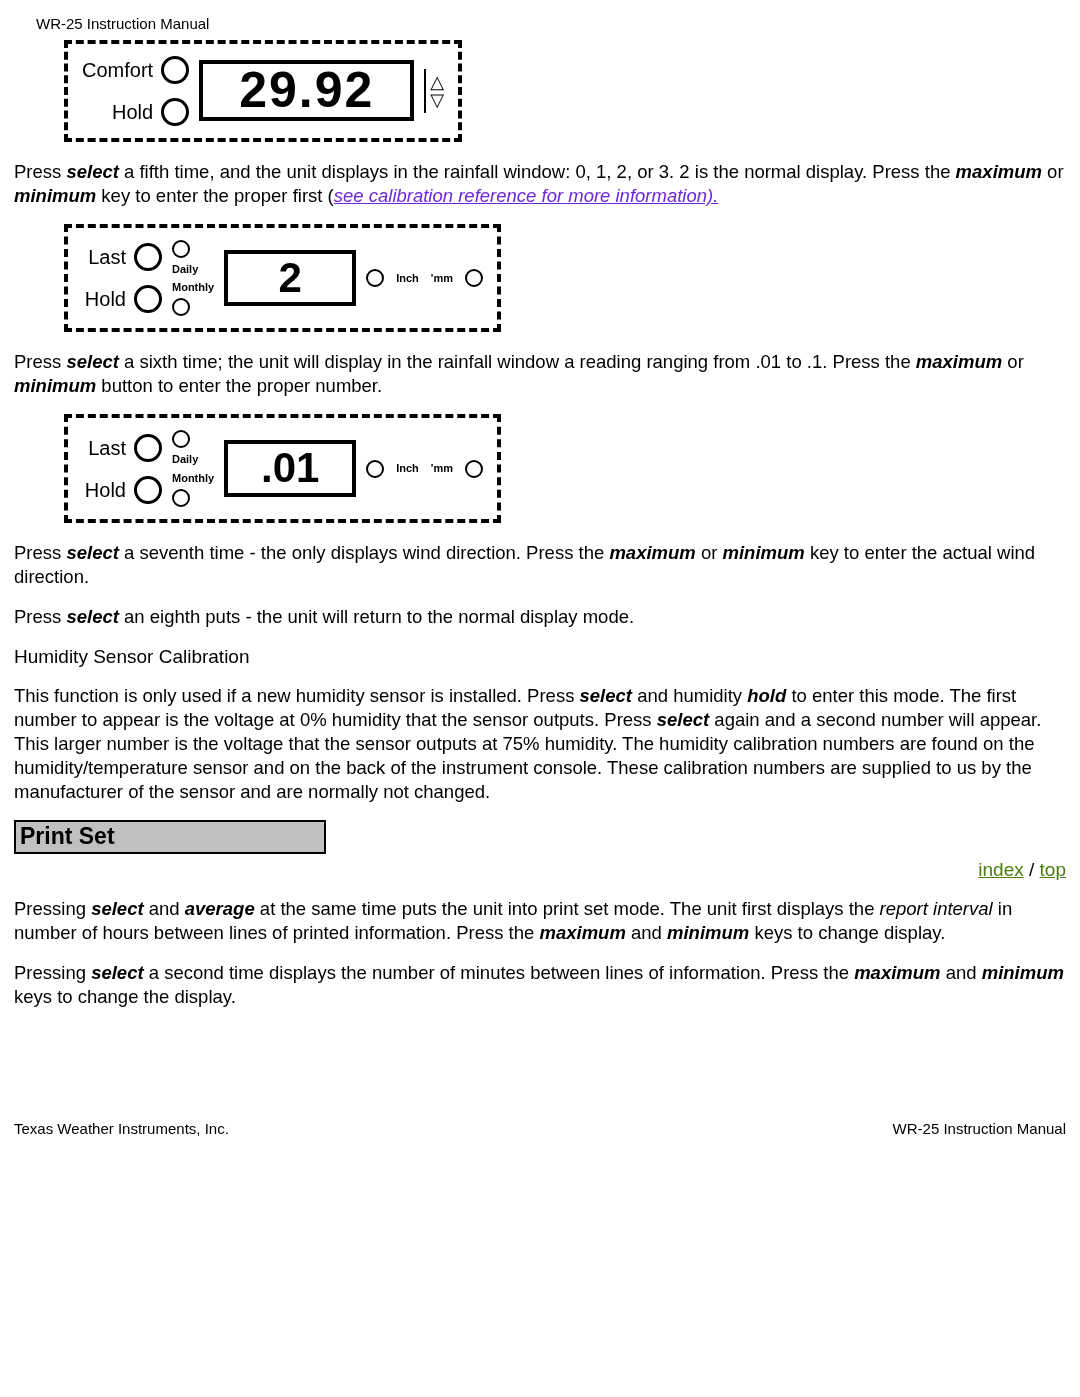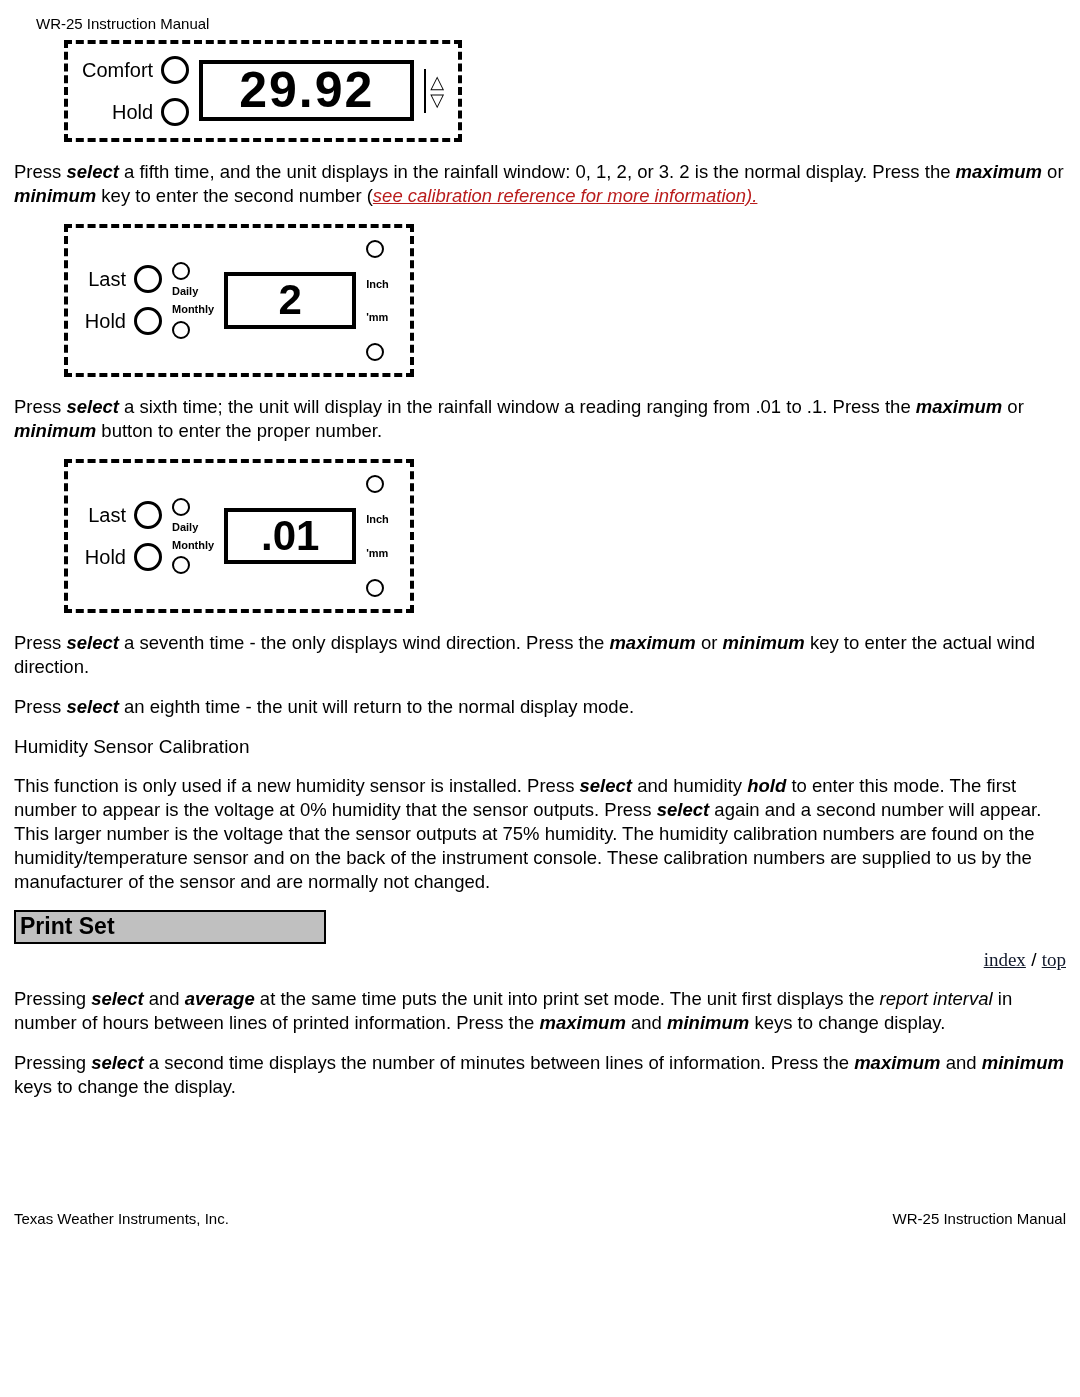--- a/index.html
+++ b/index.html
@@ -56,22 +56,23 @@
   .lcd-mid {
     display: flex;
     flex-direction: column;
     gap: 4px;
     font-size: 11px;
     font-weight: bold;
     min-width: 40px;
   }
   .lcd-right {
     display: flex;
-    flex-direction: column;
-    gap: 19px;
+    flex-direction: row;
+    align-items: center;
+    gap: 12px;
     font-size: 11px;
     font-weight: bold;
     min-width: 30px;
   }
   .lcd-window {
     border: 4px solid #000;
     padding: 0 36px;
     font-family: "Arial Black", Arial, sans-serif;
     font-size: 50px;
     font-weight: 900;
@@ -100,28 +101,27 @@
     font-family: Arial;
   }
   .para {
     margin: 0 0 16px 0;
   }
   .kw {
     font-weight: bold;
     font-style: italic;
   }
   a.ref {
-    color: #b91c1c;
+    color: #6d28d9;
     text-decoration: underline;
     font-style: italic;
   }
   a.nav {
-    color: #0f172a;
+    color: #4d7c0f;
     text-decoration: underline;
-    font-family: Liberation Serif, serif;
   }
   h3.section {
     font-size: 19px;
     font-weight: normal;
     margin: 6px 0 14px 0;
   }
   .banner {
     display: inline-block;
     background: #c0c0c0;
     border: 2px solid #000;
@@ -166,21 +166,21 @@
       </div>
   </div>
   <div class="lcd-window">29.92</div>
   <div class="updown">
     <span>△</span>
     <span>▽</span>
   </div>
 </div>
 
 <p class="para">
-  <span>Press </span><span class="kw">select</span><span> a fifth time, and the unit displays in the rainfall window: 0, 1, 2, or 3. 2 is the normal display. Press the </span><span class="kw">maximum</span><span> or </span><span class="kw">minimum</span><span> key to enter the second number (</span><a href="#" class="ref">see calibration reference for more information).</a>
+  <span>Press </span><span class="kw">select</span><span> a fifth time, and the unit displays in the rainfall window: 0, 1, 2, or 3. 2 is the normal display. Press the </span><span class="kw">maximum</span><span> or </span><span class="kw">minimum</span><span> key to enter the proper first (</span><a href="#" class="ref">see calibration reference for more information).</a>
 </p>
 
 
 <div class="lcd-panel">
   <div class="lcd-labels">
     <div class="row">
         <span>Last</span>
         <span class="lcd-ring"></span>
       </div>
     <div class="row">
@@ -232,21 +232,21 @@
     <span>'mm</span>
     <span class="lcd-ring-sm"></span>
   </div>
 </div>
 
 <p class="para">
   <span>Press </span><span class="kw">select</span><span> a seventh time - the only displays wind direction. Press the </span><span class="kw">maximum</span><span> or </span><span class="kw">minimum</span><span> key to enter the actual wind direction.</span>
 </p>
 
 <p class="para">
-  <span>Press </span><span class="kw">select</span><span> an eighth time - the unit will return to the normal display mode.</span>
+  <span>Press </span><span class="kw">select</span><span> an eighth puts - the unit will return to the normal display mode.</span>
 </p>
 
 <h3 class="section">Humidity Sensor Calibration</h3>
 
 <p class="para">
   <span>This function is only used if a new humidity sensor is installed. Press </span><span class="kw">select</span><span> and humidity </span><span class="kw">hold</span><span> to enter this mode. The first number to appear is the voltage at 0% humidity that the sensor outputs. Press </span><span class="kw">select</span><span> again and a second number will appear. This larger number is the voltage that the sensor outputs at 75% humidity. The humidity calibration numbers are found on the humidity/temperature sensor and on the back of the instrument console. These calibration numbers are supplied to us by the manufacturer of the sensor and are normally not changed.</span>
 </p>
 
 <div class="banner">Print Set</div>
 <div class="navline">

